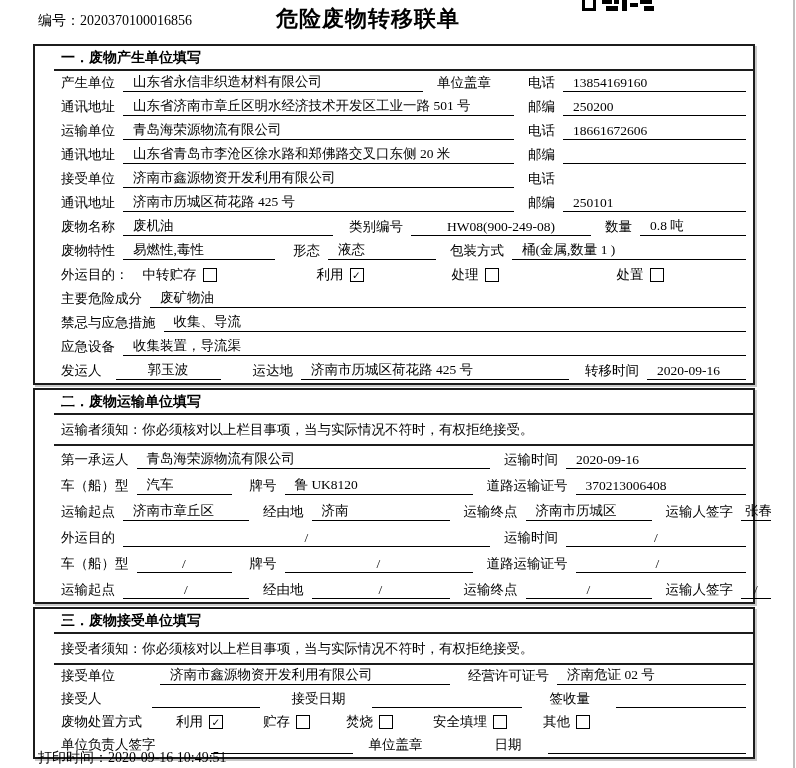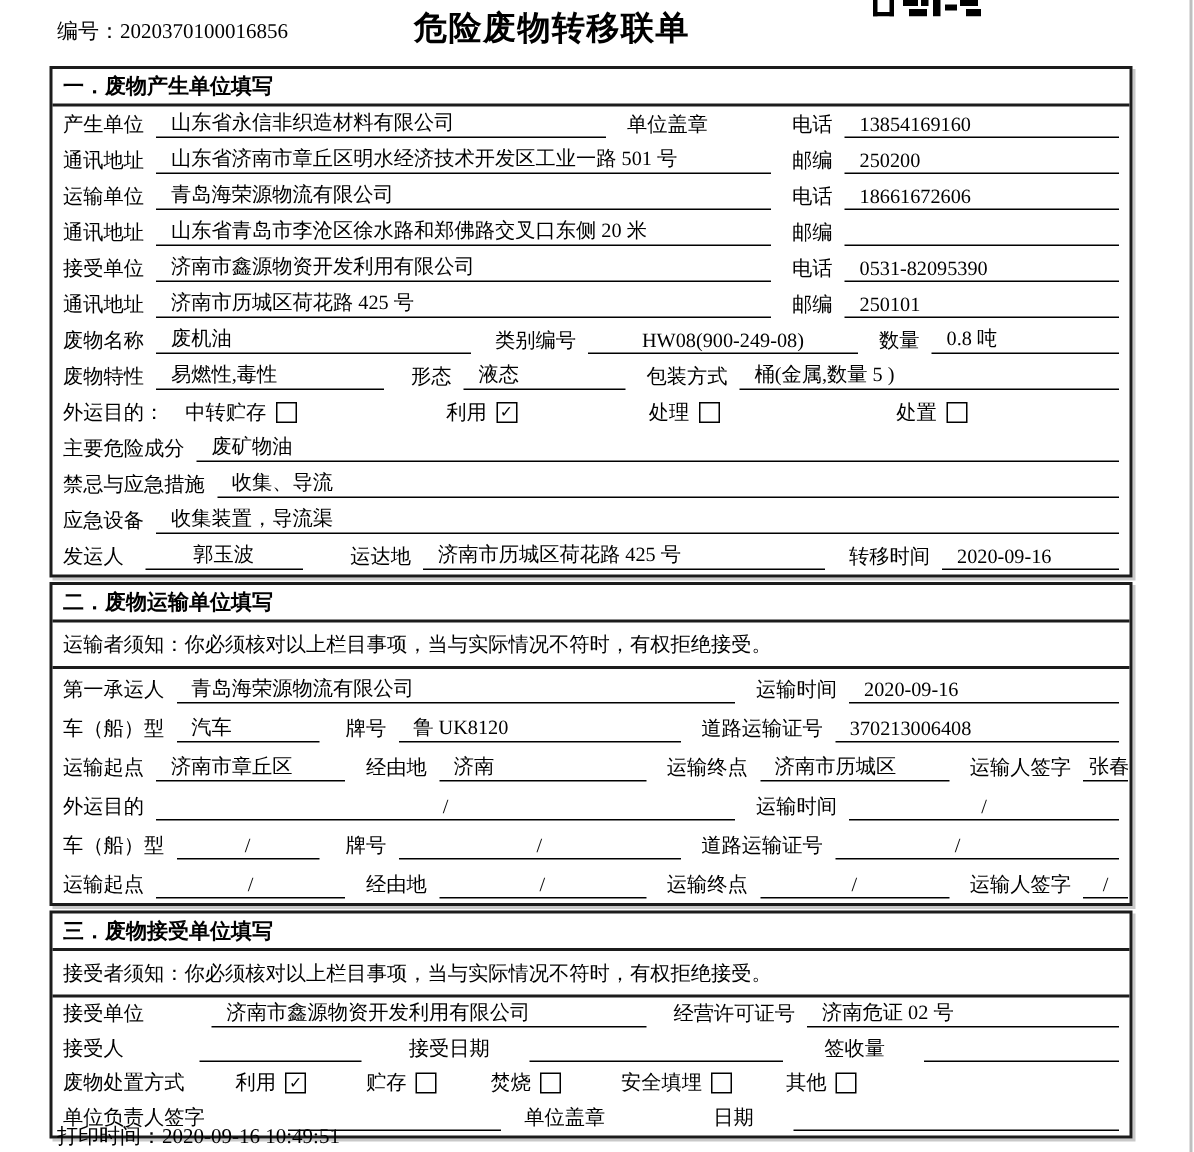--- a/index.html
+++ b/index.html
@@ -13,21 +13,21 @@
   .qr{position:absolute;left:582px;top:0;}
   .doc-no{position:absolute;left:38px;top:12px;font-size:14px;white-space:nowrap;}
   .title{
     position:absolute;left:0;right:60px;top:4px;text-align:center;
     font-family:"Liberation Sans","DejaVu Sans",sans-serif;
     font-weight:700;font-size:22px;letter-spacing:1px;
   }
   .form{position:absolute;left:33px;top:44px;width:722px;}
   .sec{
     border:2px solid #1c1c1c;background:#fff;box-sizing:border-box;
-    box-shadow:2px 2px 0 #c9c9c9;margin-bottom:3px;
+    box-shadow:2px 2px 0 #c9c9c9;margin-bottom:3px;padding-left:19px;
   }
   .sec-head{
     font-family:"Liberation Sans","DejaVu Sans",sans-serif;
     font-weight:700;font-size:14px;padding:3px 7px 2px 7px;
     border-bottom:2px solid #1c1c1c;
   }
   .notice{padding:6px 7px 5px 7px;border-bottom:2px solid #1c1c1c;}
   .row{display:flex;align-items:flex-end;padding:0 7px 3px 7px;box-sizing:border-box;}
   .s1 .row{height:24px;}
   .s2 .row{height:26px;}
@@ -130,21 +130,20 @@
         </div>
       </div>
 
       <div class="row">
         <div class="lg">
           <span class="lbl">接受单位</span>
           <span class="val fill ml8" style="margin-right:14px">济南市鑫源物资开发利用有限公司</span>
         </div>
         <div class="rg">
           <span class="lbl">电话</span>
-          <span class="val fill">0531-82095390</span>
         </div>
       </div>
 
       <div class="row">
         <div class="lg">
           <span class="lbl">通讯地址</span>
           <span class="val fill ml8" style="margin-right:14px">济南市历城区荷花路 425 号</span>
         </div>
         <div class="rg">
           <span class="lbl">邮编</span>
@@ -160,21 +159,21 @@
         <span class="lbl ml14">数量</span>
         <span class="val fill ml8">0.8 吨</span>
       </div>
 
       <div class="row">
         <span class="lbl">废物特性</span>
         <span class="val ml8" style="width:152px">易燃性,毒性</span>
         <span class="lbl ml18">形态</span>
         <span class="val ml8" style="width:108px">液态</span>
         <span class="lbl ml14">包装方式</span>
-        <span class="val fill ml8">桶(金属,数量 5 )</span>
+        <span class="val fill ml8">桶(金属,数量 1 )</span>
       </div>
 
       <div class="row">
         <span class="lbl">外运目的：</span>
         <span class="opt ml14">
           <span>中转贮存</span>
           <span class="cb"></span>
         </span>
         <span class="opt ml100">
           <span>利用</span>

